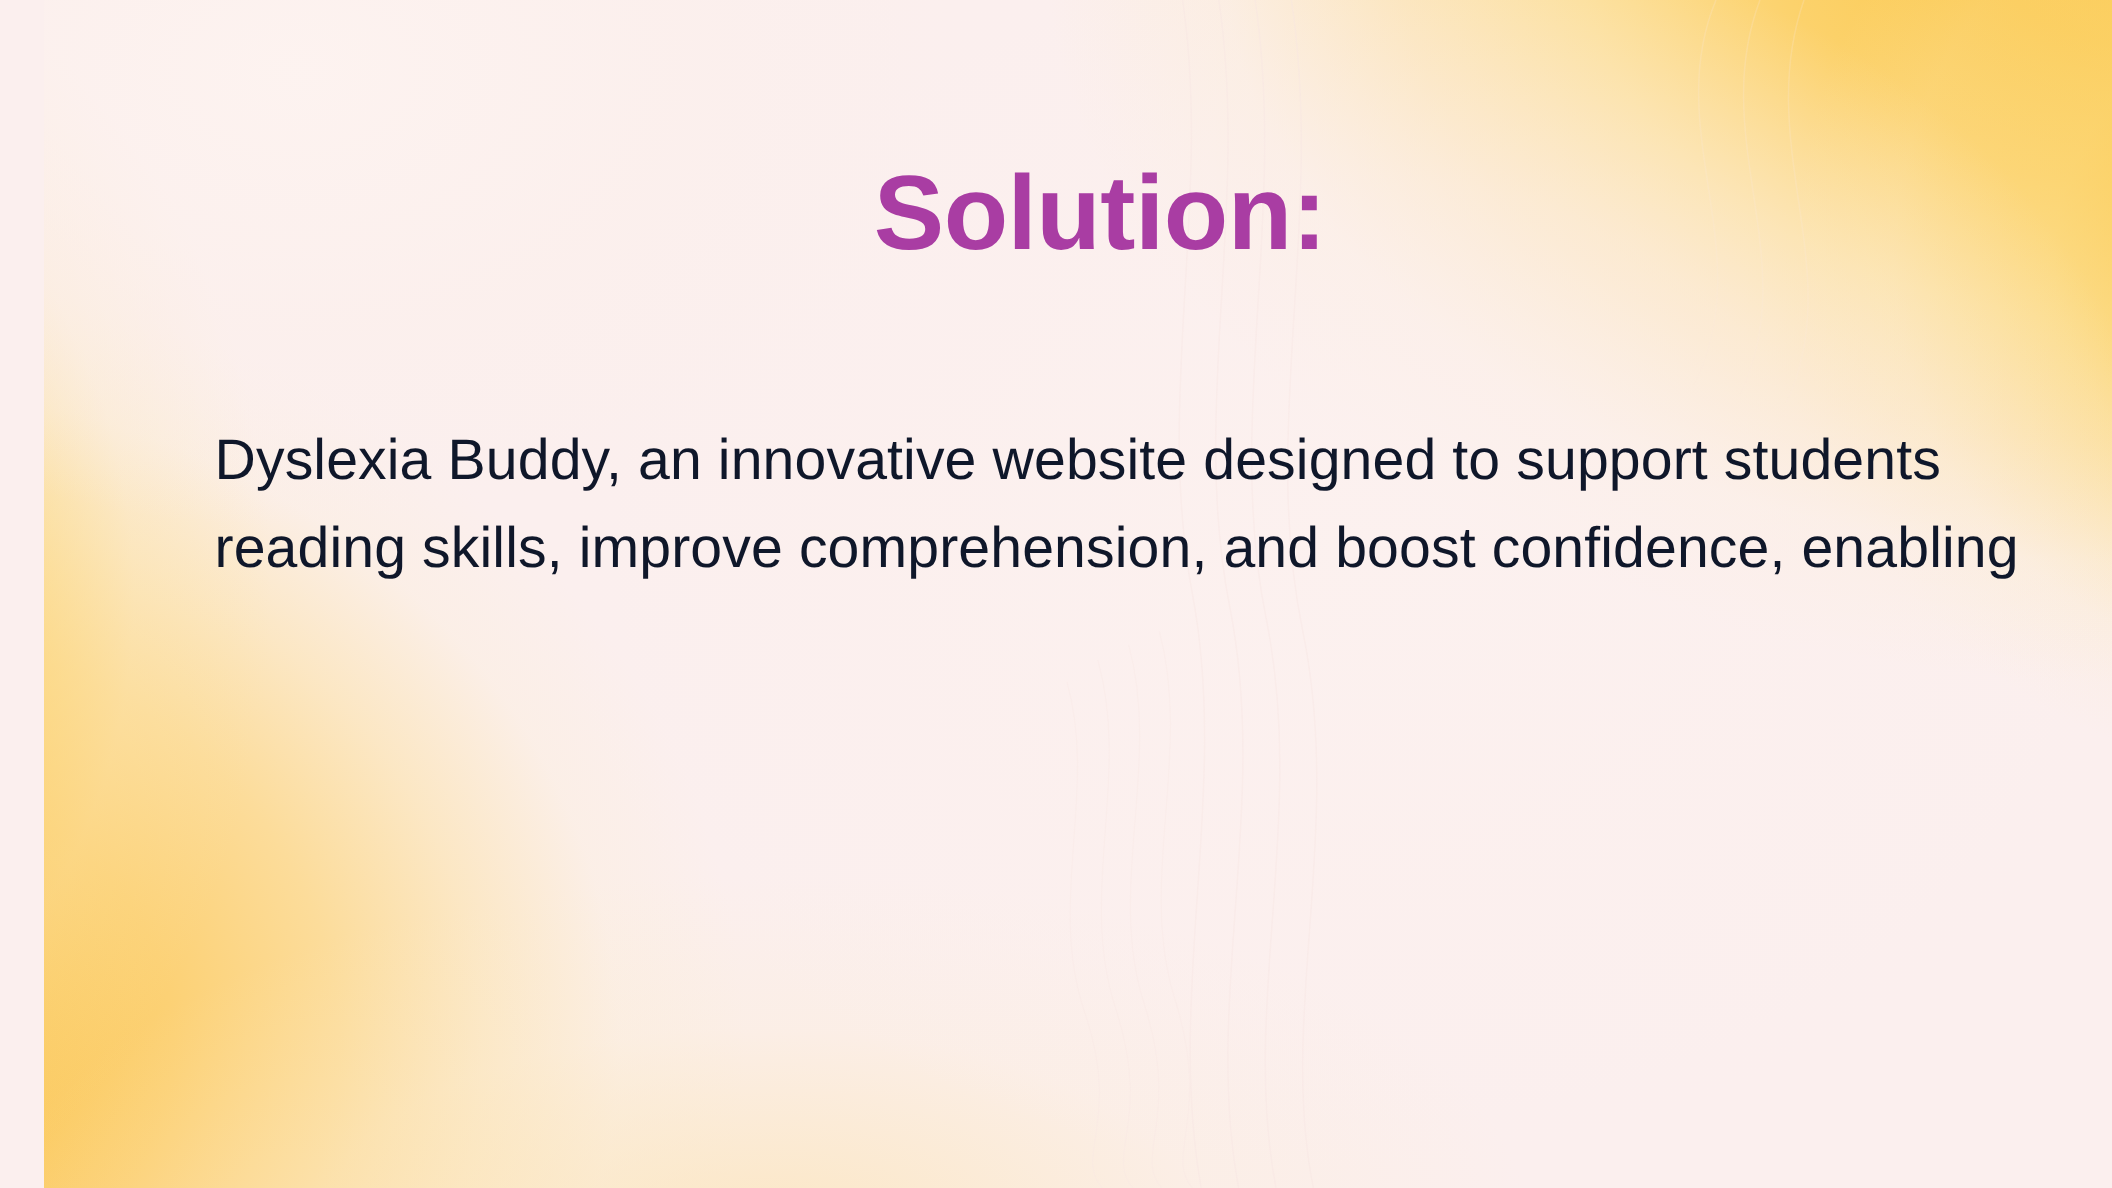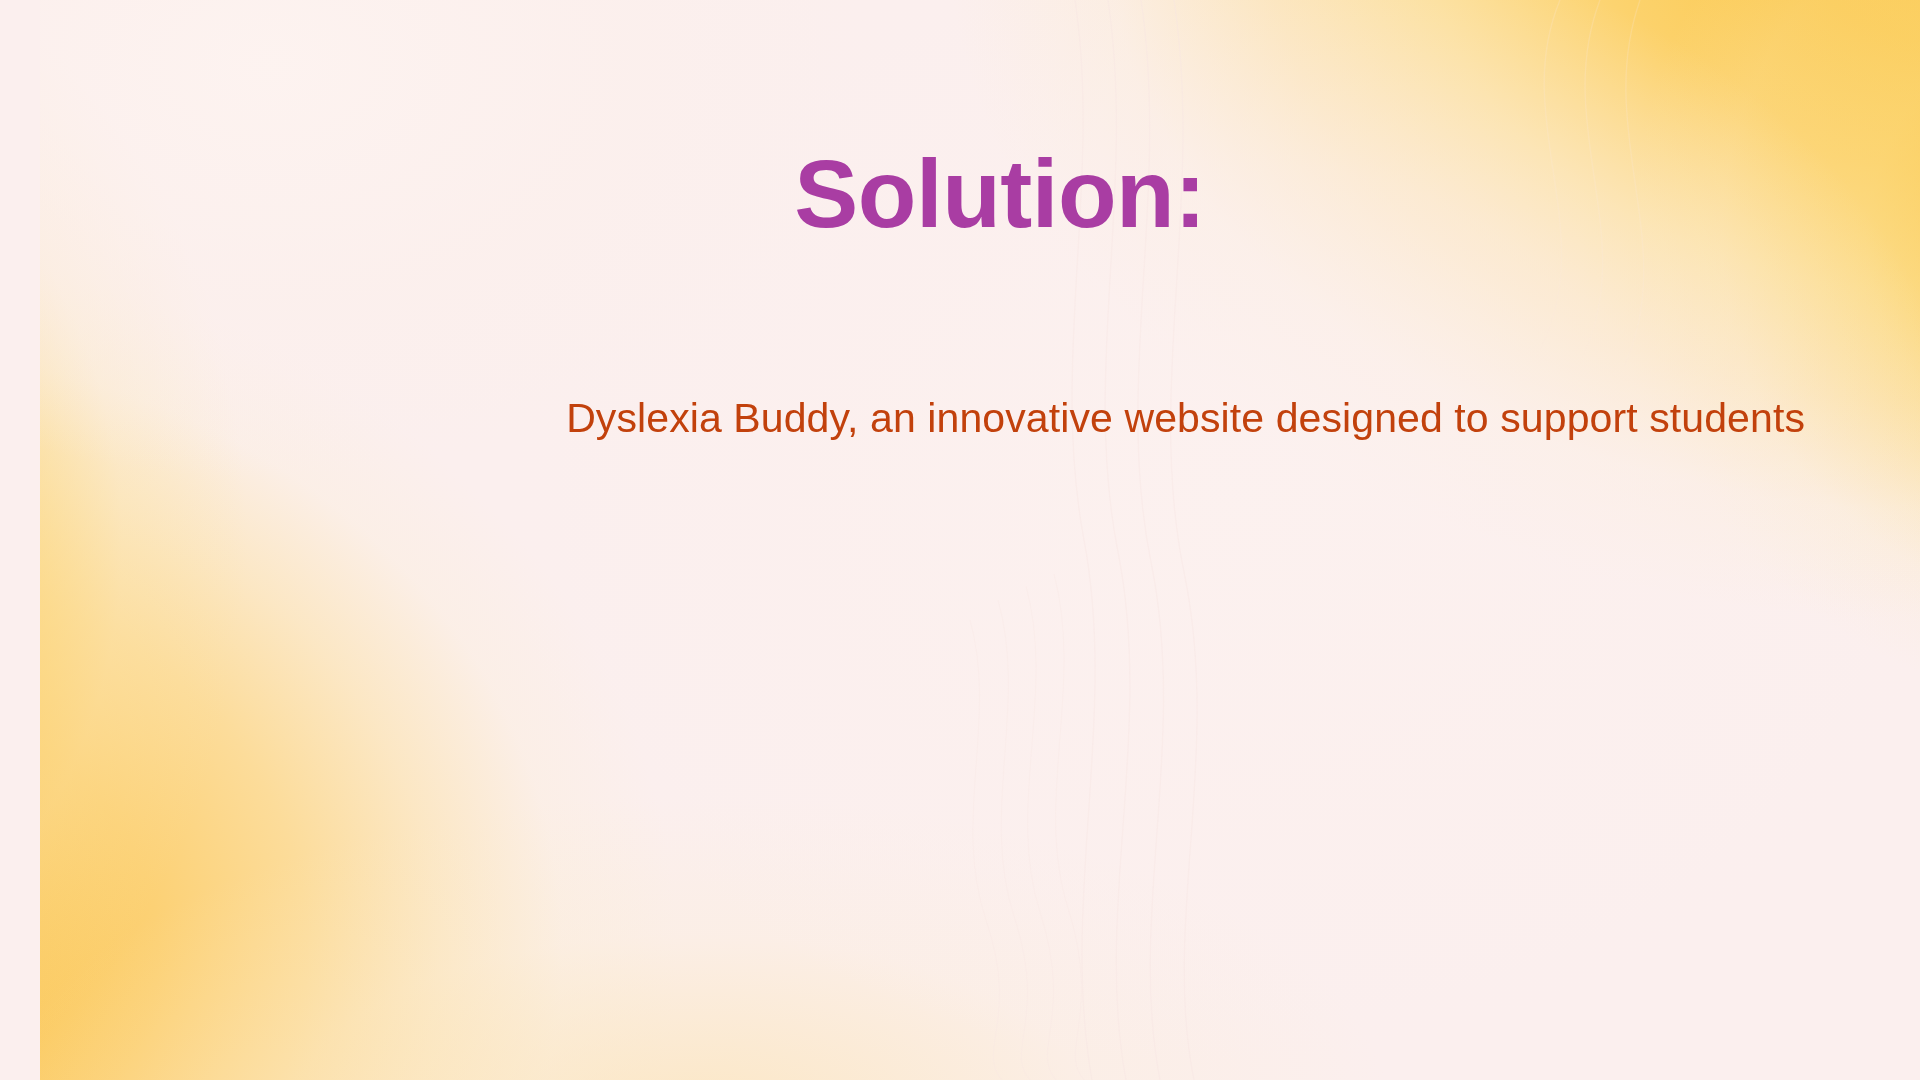--- a/index.html
+++ b/index.html
@@ -138,27 +138,27 @@
     letter-spacing: -0.5px;
     color: #A93DA3;
   }
 
   .slide-body {
     position: absolute;
     top: 378px;
     left: 50%;
     transform: translateX(-50%);
     width: 1610px;
-    text-align: right;
+    text-align: left;
     font-family: "Liberation Sans", sans-serif;
     font-weight: 400;
-    font-size: 41px;
+    font-size: 52px;
     line-height: 80px;
     letter-spacing: 0.1px;
-    color: #c2410c;
+    color: #0f172a;
   }
   .slide-body .body-line {
     display: block;
     white-space: nowrap;
   }
 </style>
 </head>
 <body>
 
 <div id="slide">
@@ -191,16 +191,17 @@
       <path d="M1600,0 C1554,132 1640,246 1584,366"></path>
     </g>
   </svg>
 
   <div class="content">
 
     <h1 class="slide-title">Solution:</h1>
 
     <div class="slide-body">
       <span class="body-line">Dyslexia Buddy, an innovative website designed to support students</span>
+      <span class="body-line">reading skills, improve comprehension, and boost confidence, enabling</span>
     </div>
 
   </div>
 </div>
 
 </body></html>

